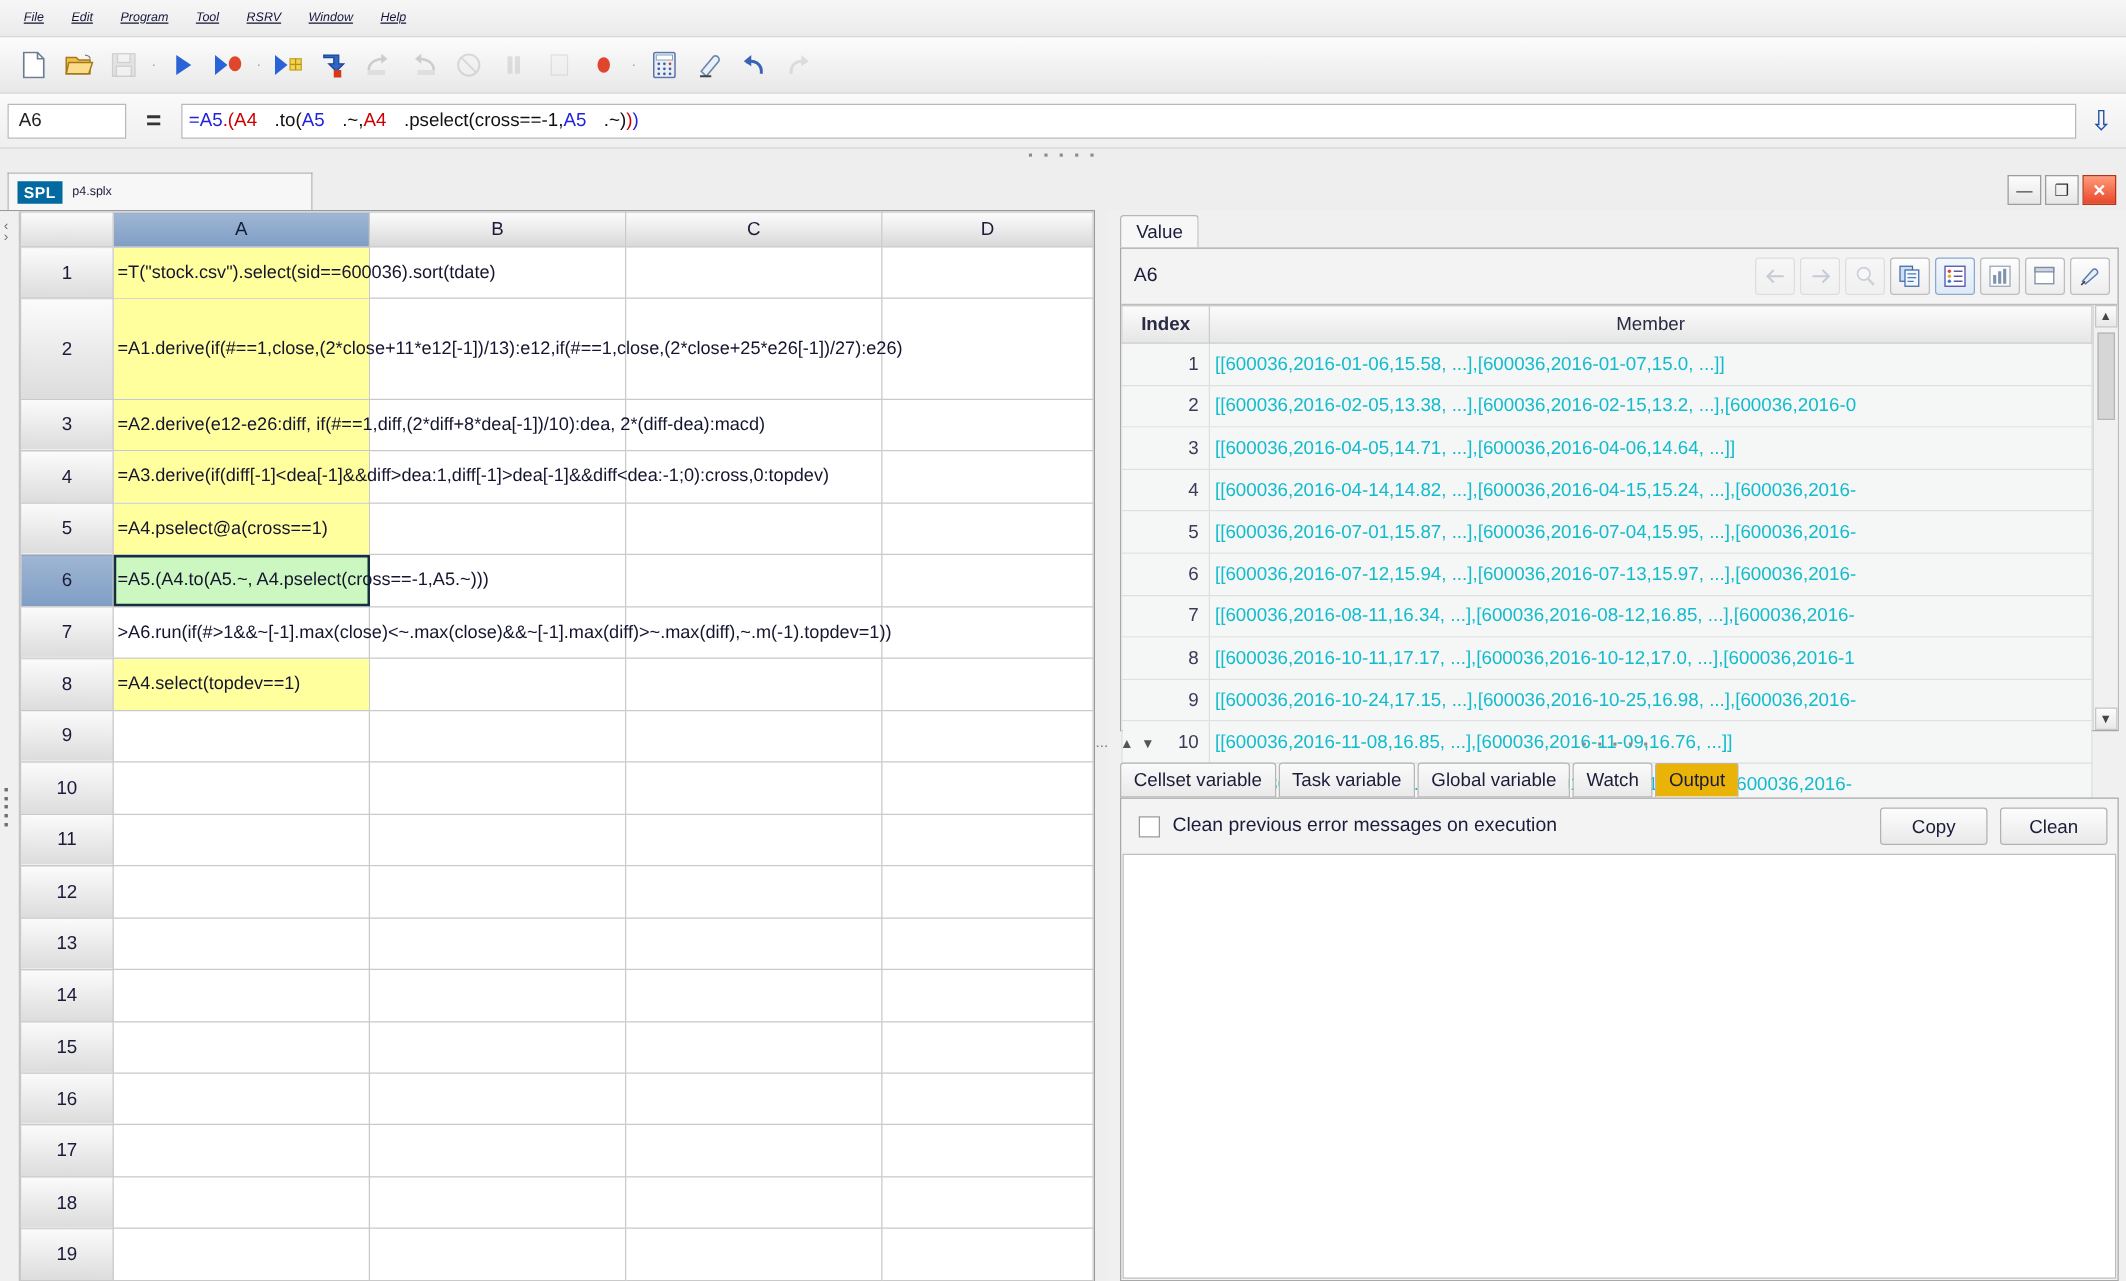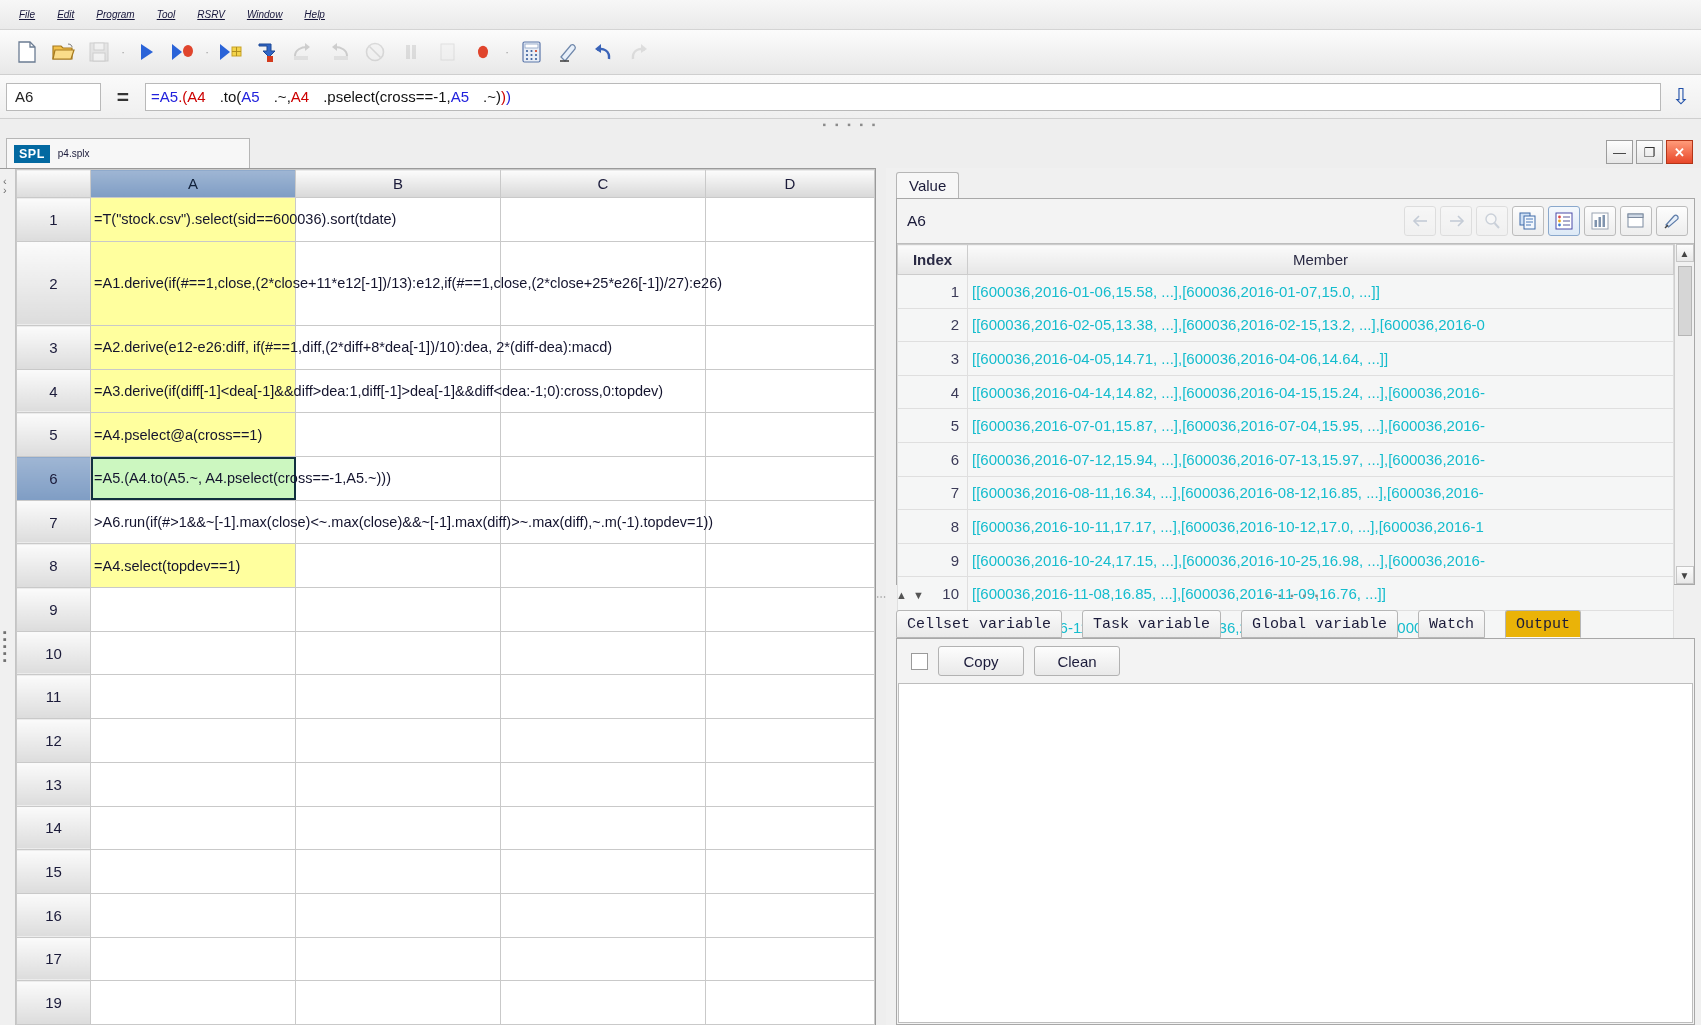--- a/index.html
+++ b/index.html
@@ -337,21 +337,21 @@
     color: #555;
     font-size: 11px;
   }
   .mini-split .center {
     position: absolute; left: 0; right: 0; text-align: center;
     letter-spacing: 3px; color: #8b8b8b; font-size: 10px;
   }
   .bottom-tabs {
     height: 33px;
     display: flex; align-items: flex-end;
-    padding-left: 10px; gap: 20px; font-family: Liberation Mono, monospace;
+    padding-left: 10px; gap: 2px;
   }
   .btab {
     height: 28px; padding: 0 10px;
     border: 1px solid #b6b6b6;
     background: linear-gradient(#fafafa,#eaeaea);
     display: flex; align-items: center;
     font-size: 15px;
     border-radius: 3px 3px 0 0;
   }
   .btab.sel { background: #eab308; border-bottom-color: #fbfbfb; }
@@ -739,20 +739,27 @@
             <td class="cell"></td>
         </tr>
         <tr>
           <td class="rowhead">17</td>
           <td class="cell"></td>
             <td class="cell"></td>
             <td class="cell"></td>
             <td class="cell"></td>
         </tr>
         <tr>
+          <td class="rowhead">18</td>
+          <td class="cell"></td>
+            <td class="cell"></td>
+            <td class="cell"></td>
+            <td class="cell"></td>
+        </tr>
+        <tr>
           <td class="rowhead">19</td>
           <td class="cell"></td>
             <td class="cell"></td>
             <td class="cell"></td>
             <td class="cell"></td>
         </tr>
       </tbody>
     </table>
   </div>
 
@@ -923,20 +930,21 @@
           <span>Watch</span>
         </div>
       <div class="btab sel">
           <span>Output</span>
         </div>
     </div>
 
     <div class="output-pane">
       <div class="out-top">
         <div class="chk"></div>
+        <div class="chk-label">Clean previous error messages on execution</div>
         <div class="obtn">
             <span>Copy</span>
           </div>
         <div class="obtn">
             <span>Clean</span>
           </div>
       </div>
       <div class="out-text"></div>
     </div>
 

